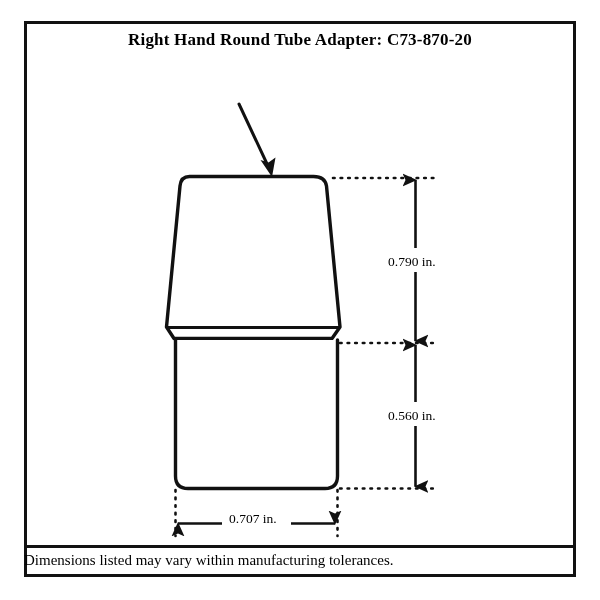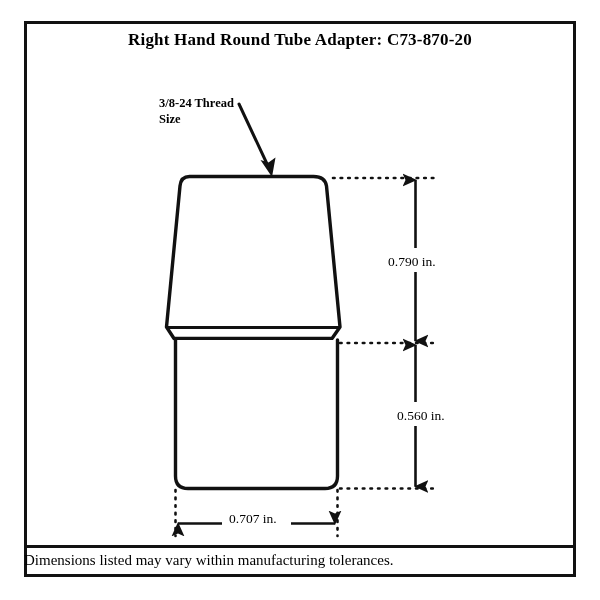--- a/index.html
+++ b/index.html
@@ -79,21 +79,21 @@
     position: absolute;
     font-size: 13.5px;
     white-space: nowrap;
   }
   #dim-vert-top-label {
     left: 388px;
     top: 254px;
     text-align: center;
   }
   #dim-vert-bottom-label {
-    left: 397px;
+    left: 388px;
     top: 408px;
   }
   #dim-horiz-label {
     left: 229px;
     top: 511px;
   }
   svg.layer {
     position: absolute;
     left: 0;
     top: 0;
@@ -105,24 +105,20 @@
 </head>
 <body>
 
 <div id="page">
 
   <div id="frame"></div>
   <div id="footer-divider"></div>
 
   <div id="title">Right Hand Round Tube Adapter: C73-870-20</div>
 
-  <div id="thread-callout">
-    <div>3/8-24 Thread</div>
-    <div>Size</div>
-  </div>
 
   <svg class="layer" viewBox="0 0 600 600">
 
     <defs>
       <marker id="arrow-down" viewBox="0 0 10 10" refX="5" refY="9" markerWidth="5.5" markerHeight="5.5" orient="auto-start-reverse">
         <path d="M 5 10 L 0.5 0 L 5 2 L 9.5 0 Z" fill="#111111"></path>
       </marker>
     </defs>
 
     <g>

